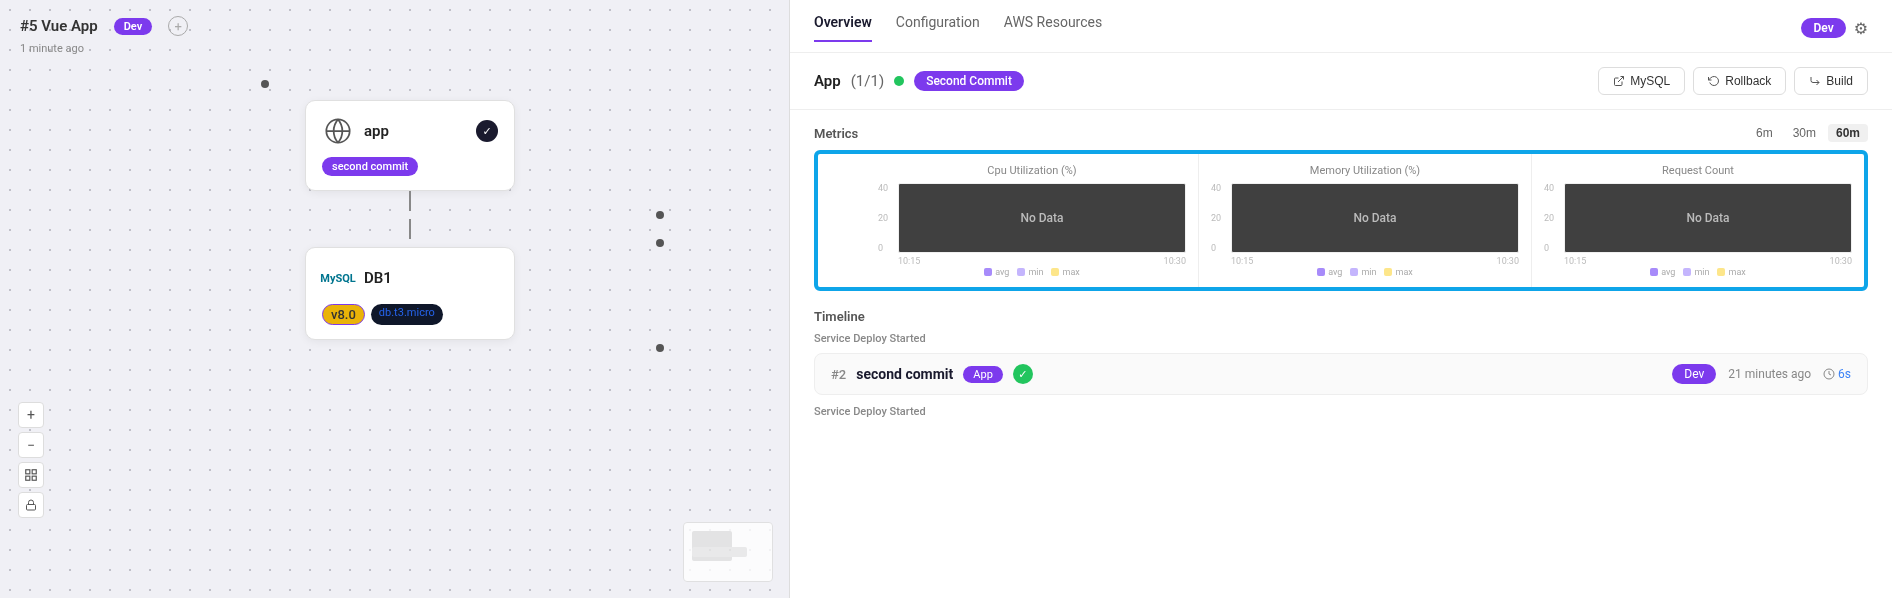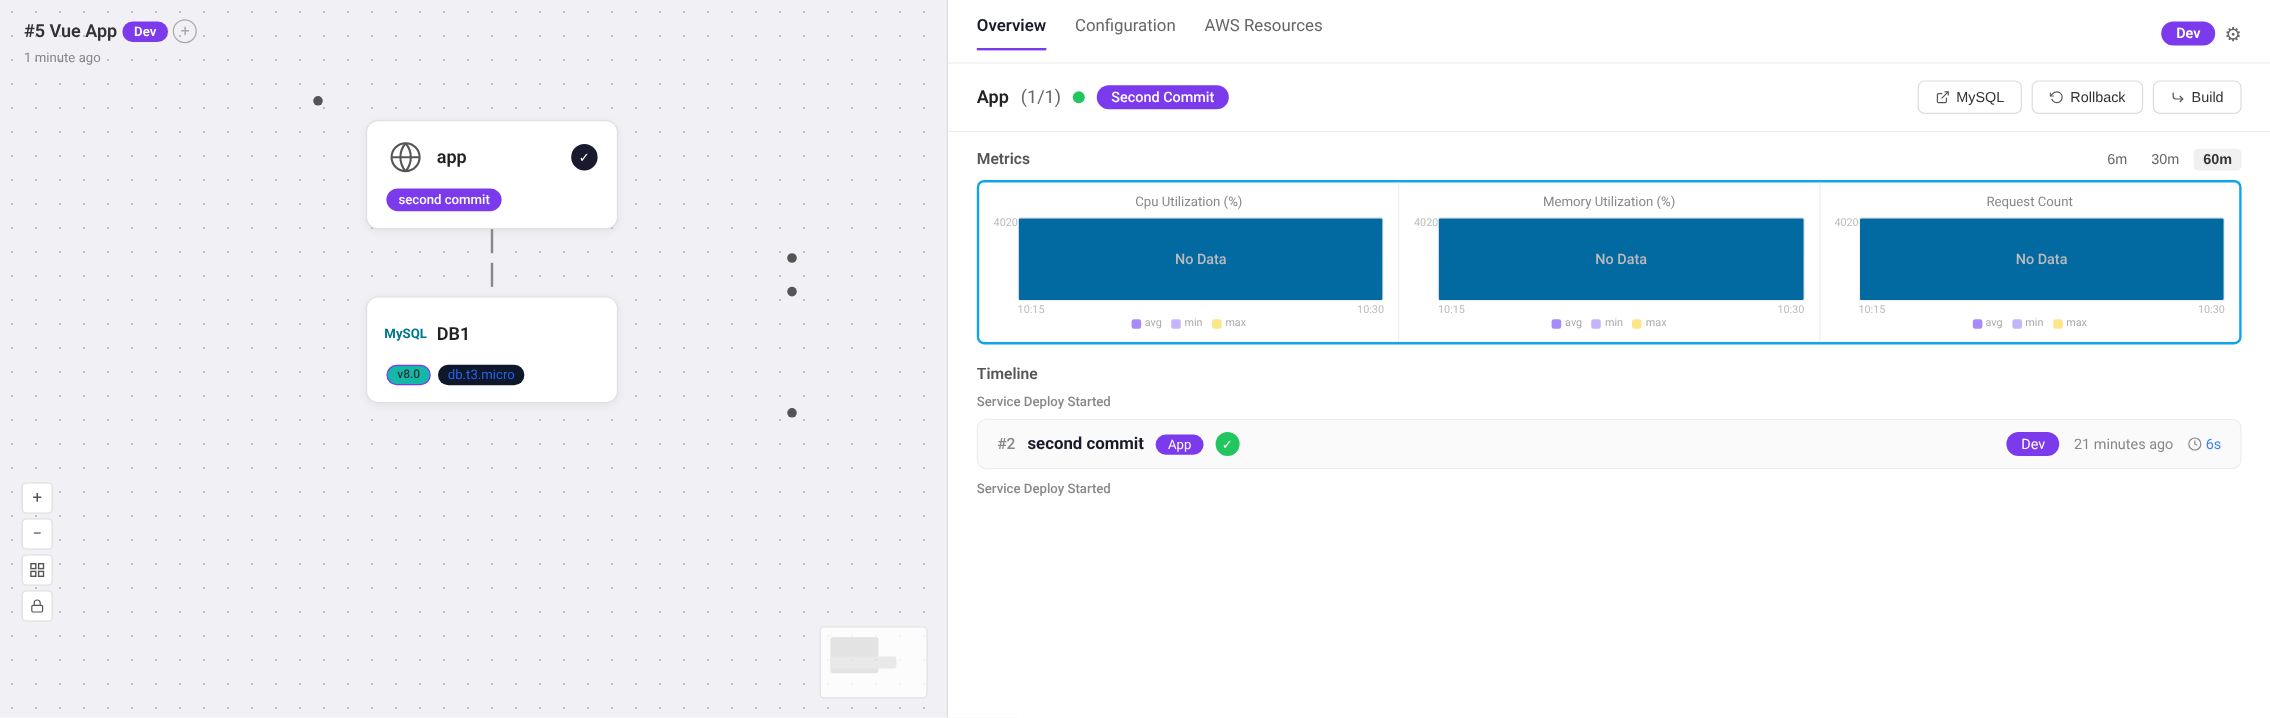--- a/index.html
+++ b/index.html
@@ -24,21 +24,21 @@
       border-right: 1px solid #ddd;
       overflow: hidden;
     }
 
     .left-header {
       position: absolute;
       top: 16px;
       left: 20px;
       display: flex;
       align-items: center;
-      gap: 4px;
+      gap: 16px;
       z-index: 10;
     }
 
     .app-title {
       font-size: 15px;
       font-weight: 600;
       color: #333;
     }
 
     .badge-dev {
@@ -154,26 +154,26 @@
       background: #7c3aed;
       color: white;
       border-radius: 12px;
       padding: 3px 10px;
       font-size: 11px;
       font-weight: 500;
       display: inline-block;
     }
 
     .tag-outline {
-      background: #14b8a6;
+      background: #eab308;
       color: #333;
       border: 1.5px solid #7c3aed;
       border-radius: 12px;
       padding: 2px 8px;
-      font-size: 10px;
+      font-size: 13px;
       font-weight: 500;
       display: inline-block;
     }
 
     .tag-blue {
       background: #0f172a;
       color: #2563eb;
       border-radius: 12px;
       padding: 2px 8px;
       font-size: 11px;
@@ -370,23 +370,24 @@
 
     .time-btn.active {
       background: #f0f0f0;
       color: #333;
       font-weight: 600;
     }
 
     .charts-row {
       display: flex;
       gap: 0;
-      border: 2px solid #0ea5e9;
+      border: 4px solid #0ea5e9;
       border-radius: 6px;
       overflow: hidden;
+      padding-left: 48px;
     }
 
     .chart-card {
       flex: 1;
       padding: 10px 12px;
       border-right: 1px solid #eee;
     }
 
     .chart-card:last-child {
       border-right: none;
@@ -403,33 +404,33 @@
       height: 80px;
       position: relative;
     }
 
     .chart-y-labels {
       position: absolute;
       left: 0;
       top: 0;
       height: 70px;
       display: flex;
-      flex-direction: row;
+      flex-direction: column;
       justify-content: space-between;
     }
 
     .y-label {
       font-size: 9px;
       color: #bbb;
     }
 
     .chart-body {
       margin-left: 20px;
       height: 70px;
-      background: #0369a1;
+      background: #404040;
       border: 1px solid #f0f0f0;
       display: flex;
       align-items: center;
       justify-content: center;
       border-radius: 2px;
       position: relative;
     }
 
     .no-data-text {
       font-size: 12px;

